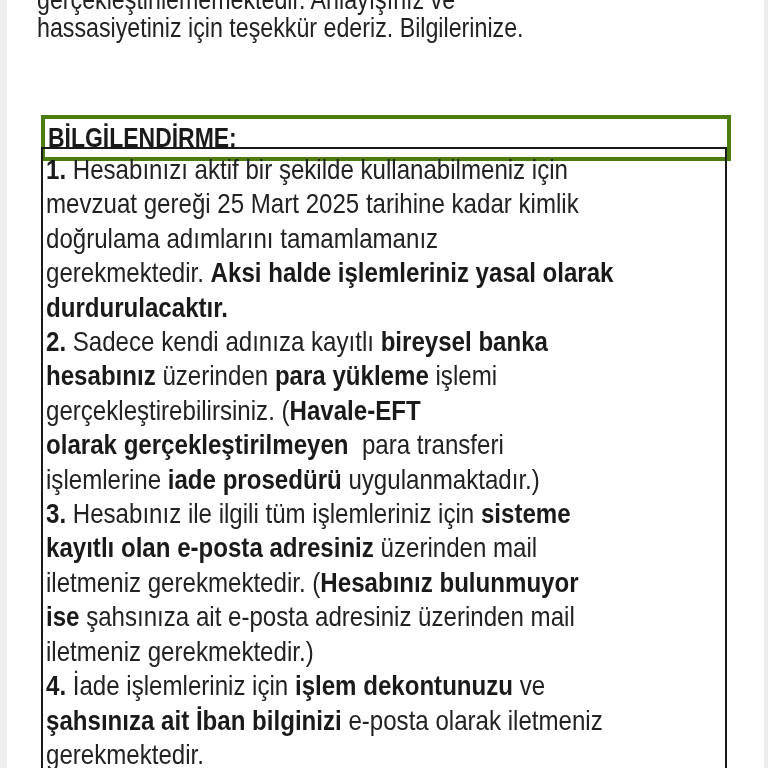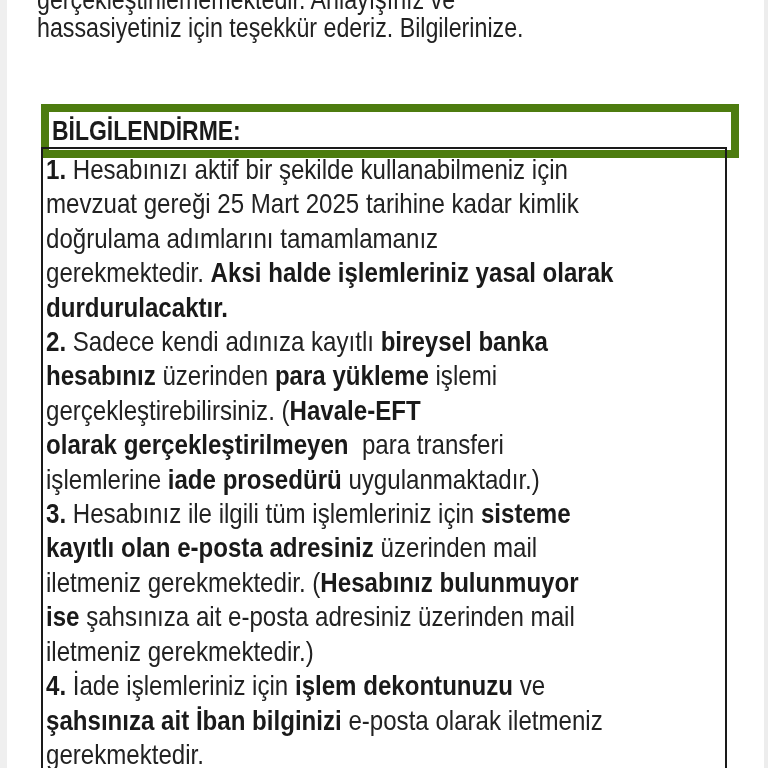--- a/index.html
+++ b/index.html
@@ -42,24 +42,24 @@
     transform: scaleX(0.86);
   }
   .intro .line {
     font-size: 27px;
     line-height: 28px;
     transform: scaleX(0.86);
   }
   .heading-box {
     position: absolute;
     left: 41px;
-    top: 104px;
+    top: 115px;
     width: 682px;
     height: 38px;
-    border: 8px solid #4d7c0f;
+    border: 4px solid #4d7c0f;
   }
   .heading-box .line {
     position: absolute;
     left: 3px;
     top: 3px;
     font-weight: bold;
     font-size: 28px;
     line-height: 32px;
     color: #1a1a1a;
     transform: scaleX(0.82);

